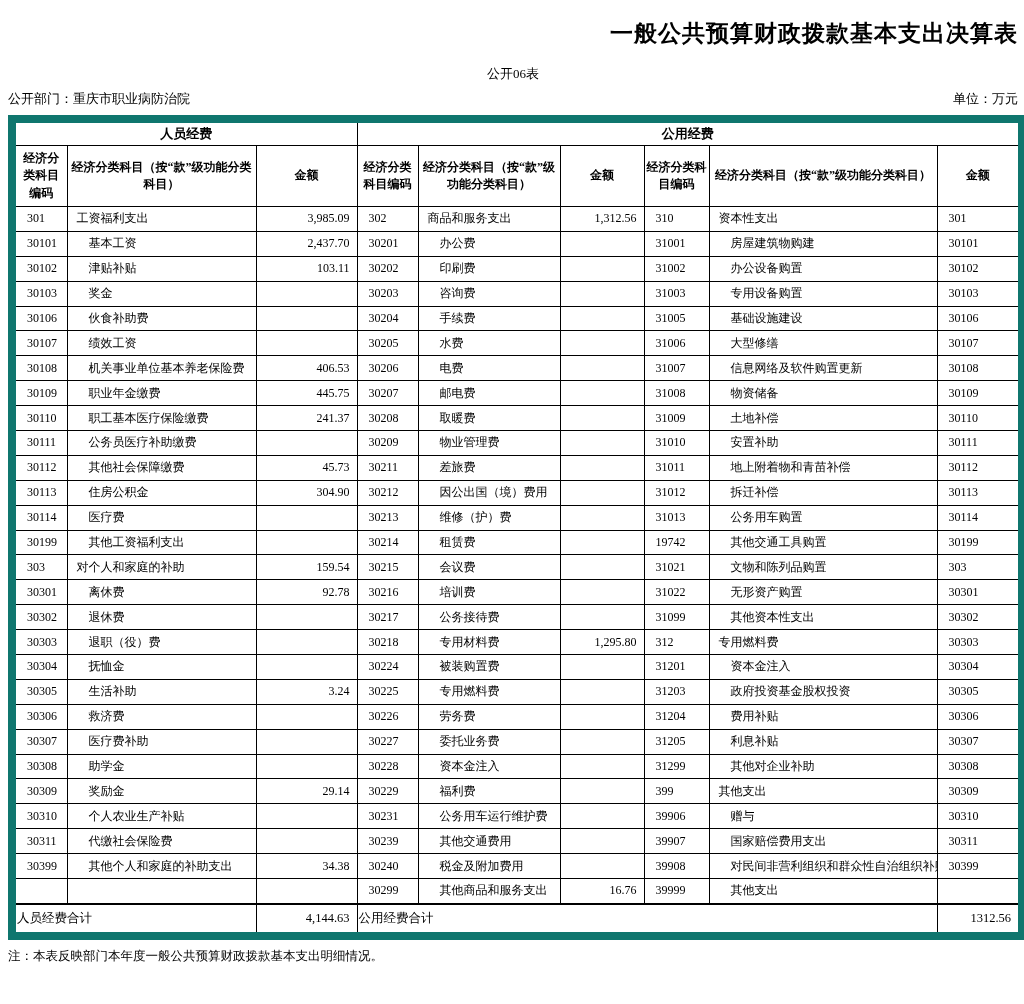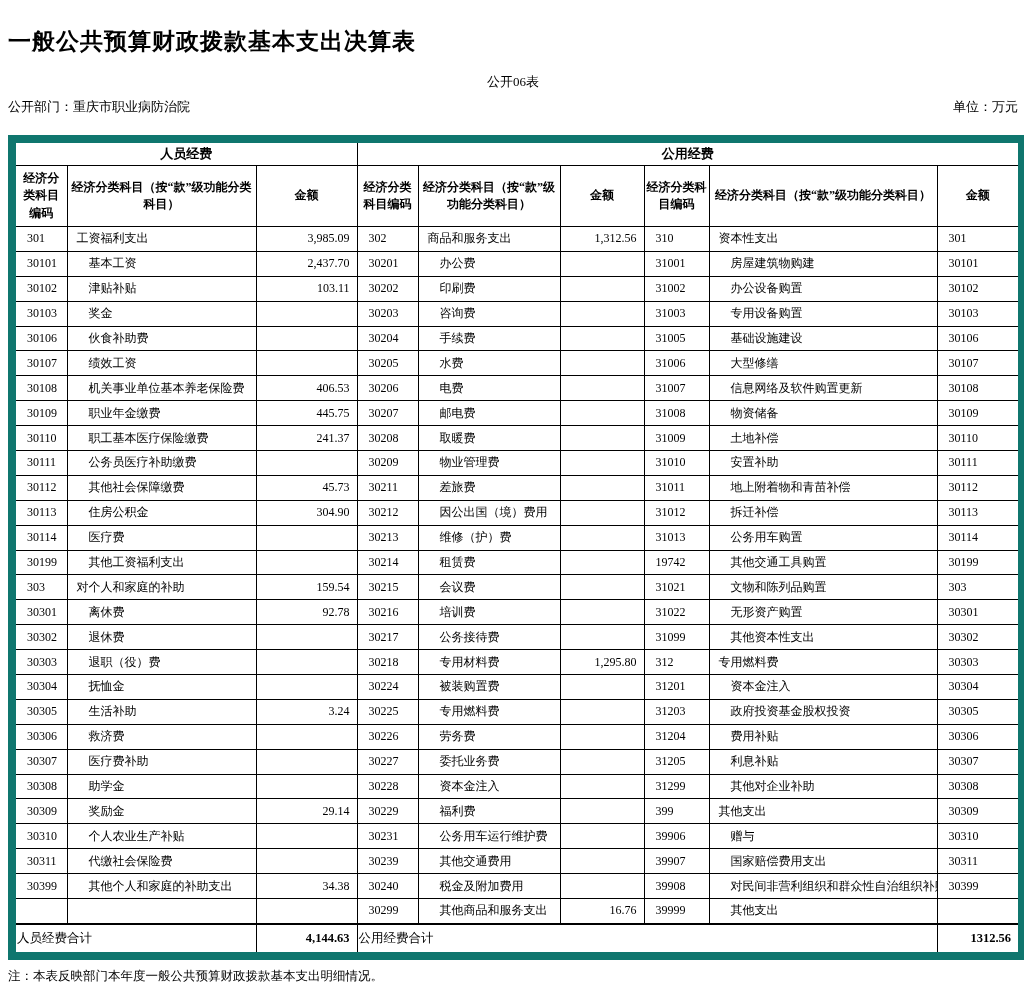--- a/index.html
+++ b/index.html
@@ -1,34 +1,34 @@
 <!DOCTYPE html>
 <html><head>
 <meta charset="utf-8">
 <style>
   html,body{margin:0;padding:0;background:#fff;color:#000;}
   body{width:1024px;height:1004px;font-family:"Liberation Serif","DejaVu Serif",serif;-webkit-font-smoothing:antialiased;}
   .sheet{width:1010px;margin:0 auto 0 8px;}
-  .title{ text-align:left; font-size:23px; font-weight:bold; padding-top:26px; letter-spacing:1px;}
+  .title{ text-align:right; font-size:23px; font-weight:bold; padding-top:18px; letter-spacing:1px;}
   .meta-code{ text-align:center; font-size:13px; margin-top:16px;}
-  .meta-row{ display:flex; justify-content:space-between; font-size:13px; margin-top:7px; margin-bottom:19px;}
+  .meta-row{ display:flex; justify-content:space-between; font-size:13px; margin-top:7px; margin-bottom:7px;}
   table{ border-collapse:collapse; table-layout:fixed; width:1010px; border:8px solid #0f766e;}
   th,td{ border:1px solid #000; overflow:hidden; font-weight:normal;}
   thead th{ text-align:center; font-weight:bold; font-size:12px; padding:1px 2px; line-height:1.45;}
   tr.group-row th{ height:20px; font-size:13px;}
   tr.colhead-row th{ height:58px;}
   th.nowrap{ white-space:nowrap;}
   tbody td{ height:23.9px; font-size:12px; white-space:nowrap; padding:0 4px;}
   td.code{ text-align:left; padding-left:11px;}
   td.label{ text-align:left; padding-left:9px;}
   td.label.sub{ padding-left:21px;}
   td.amount{ text-align:right; padding-right:7px;}
   tr.total-row td{ height:25px; font-size:12.5px; border-top:2px solid #000; white-space:nowrap; overflow:hidden;}
   tr.total-row td.tlabel{ text-align:left;}
-  tr.total-row td.amount{ text-align:right; padding-right:7px;font-weight:bold;}
+  tr.total-row td.amount{ text-align:right; padding-right:7px;}
   .note{ font-size:12.5px; margin-top:8px;}
 </style>
 </head>
 <body>
 
 <div class="sheet">
   <div class="title">一般公共预算财政拨款基本支出决算表</div>
   <div class="meta-code">公开06表</div>
   <div class="meta-row">
     <span>公开部门：重庆市职业病防治院</span>

